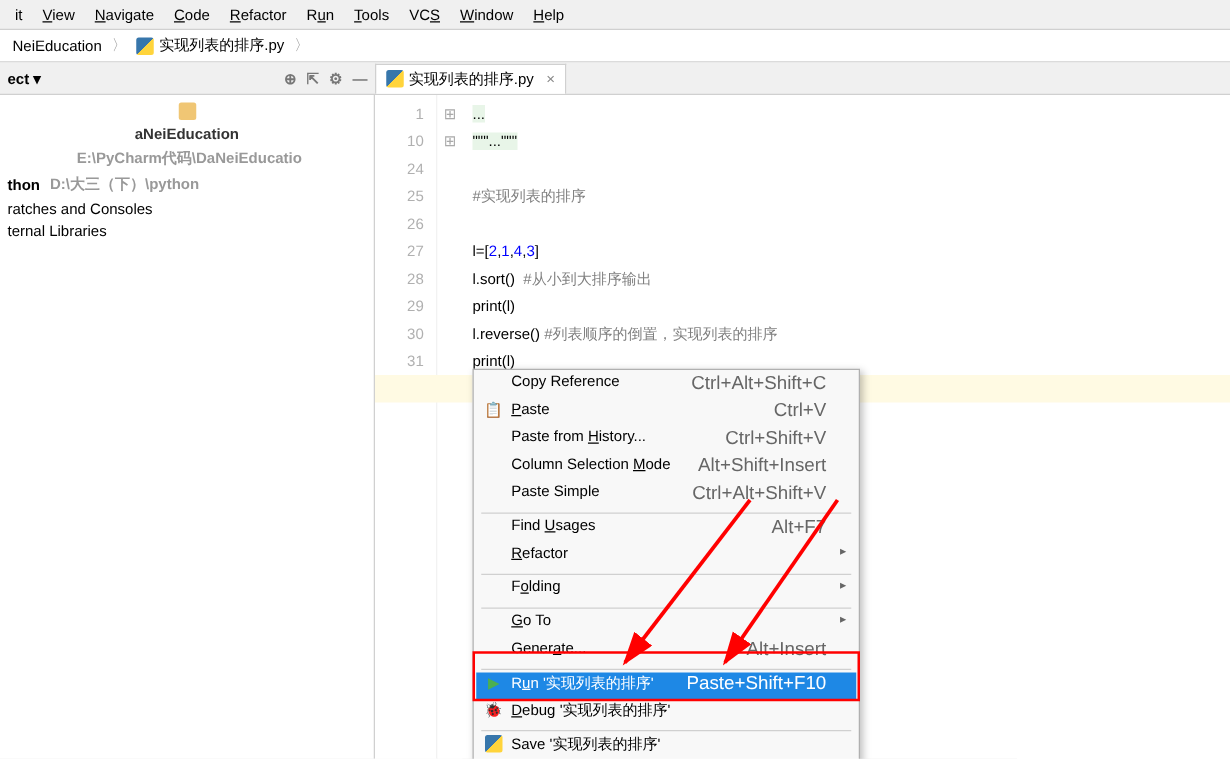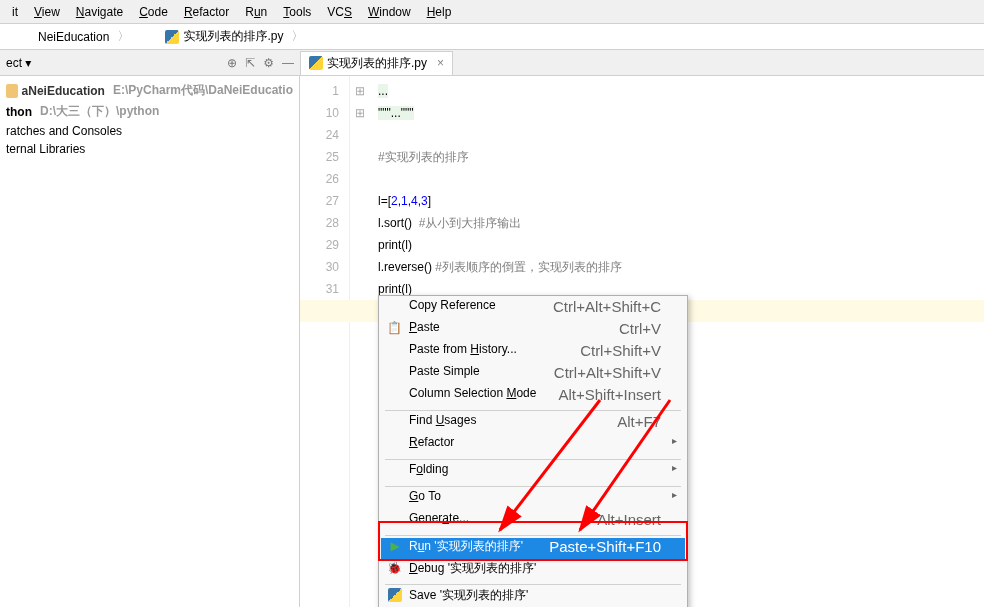--- a/index.html
+++ b/index.html
@@ -3,35 +3,35 @@
 <meta charset="utf-8">
 <style>
 * { margin: 0; padding: 0; box-sizing: border-box; font-family: "Segoe UI", Tahoma, sans-serif; font-size: 12px; }
 body { background: #f0f0f0; width: 984px; height: 607px; overflow: hidden; position: relative; }
 
 .menubar { background: #f0f0f0; height: 24px; display: flex; align-items: center; padding: 0 4px; border-bottom: 1px solid #d0d0d0; }
 .menubar-item { padding: 2px 8px; cursor: pointer; }
 .menubar-item u { text-decoration: underline; }
 
 .breadcrumb { background: #fff; height: 26px; display: flex; align-items: center; border-bottom: 1px solid #d0d0d0; padding: 0 4px; }
-.breadcrumb-item { display: flex; align-items: center; padding: 0 6px; margin-left: 28px; }
+.breadcrumb-item { display: flex; align-items: center; padding: 0 6px; }
 .breadcrumb-sep { color: #999; margin: 0 2px; }
 
 .top-row { height: 26px; display: flex; align-items: center; background: #f0f0f0; border-bottom: 1px solid #d0d0d0; }
-.top-left { width: 300px; display: flex; align-items: center; padding: 0 6px; gap: 10px; }
+.top-left { width: 300px; display: flex; align-items: center; padding: 0 6px; gap: 10px; font-weight: bold; }
 .top-icons { margin-left: auto; display: flex; gap: 8px; color: #777; }
 .tab-bar { display: flex; align-items: center; }
 .editor-tab { background: #fff; border: 1px solid #d0d0d0; border-bottom: none; padding: 3px 8px; display: flex; align-items: center; gap: 4px; }
 .tab-close { margin-left: 6px; color: #888; cursor: pointer; }
 
 .main { display: flex; height: calc(607px - 24px - 26px - 26px); }
 
 .sidebar { width: 300px; background: #fff; border-right: 1px solid #d0d0d0; padding: 4px 0; overflow: hidden; }
 .tree-row { padding: 2px 6px; white-space: nowrap; display: flex; align-items: center; gap: 4px; }
-.tree-row.root { font-weight: bold; color: #333; }
+.tree-row.root { font-weight: bold; color: #333; flex-direction: column; }
 .tree-path { color: #999; font-weight: bold; margin-left: 4px; }
 
 .editor { flex: 1; background: #fff; display: flex; font-family: Consolas, monospace; font-size: 14px; position: relative; }
 .gutter { width: 50px; background: #fff; text-align: right; padding: 4px 10px 0 0; color: #b0b0b0; border-right: 1px solid #eee; }
 .gutter div { height: 22px; line-height: 22px; }
 .fold-col { width: 20px; background: #fff; padding-top: 4px; }
 .fold-col div { height: 22px; display: flex; align-items: center; justify-content: center; color: #aaa; }
 .code { flex: 1; padding: 4px 0 0 8px; }
 .code-line { height: 22px; line-height: 22px; white-space: pre; }
 .code .str-bg { background: #e8f5e8; }
@@ -182,26 +182,26 @@
   <div class="ctx-item">
     <span class="ctx-icon paste-icon">📋</span>
     <span><u>P</u>aste</span>
       <span class="ctx-shortcut">Ctrl+V</span>
   </div>
   <div class="ctx-item">
     <span>Paste from <u>H</u>istory...</span>
       <span class="ctx-shortcut">Ctrl+Shift+V</span>
   </div>
   <div class="ctx-item">
+    <span>Column Selection <u>M</u>ode</span>
+      <span class="ctx-shortcut">Alt+Shift+Insert</span>
+  </div>
+  <div class="ctx-item">
     <span>Paste Simple</span>
       <span class="ctx-shortcut">Ctrl+Alt+Shift+V</span>
-  </div>
-  <div class="ctx-item">
-    <span>Column Selection <u>M</u>ode</span>
-      <span class="ctx-shortcut">Alt+Shift+Insert</span>
   </div>
   <div class="ctx-sep"></div>
   <div class="ctx-item">
     <span>Find <u>U</u>sages</span>
       <span class="ctx-shortcut">Alt+F7</span>
   </div>
   <div class="ctx-item">
     <span><u>R</u>efactor</span>
       <span class="ctx-arrow">▸</span>
   </div>

